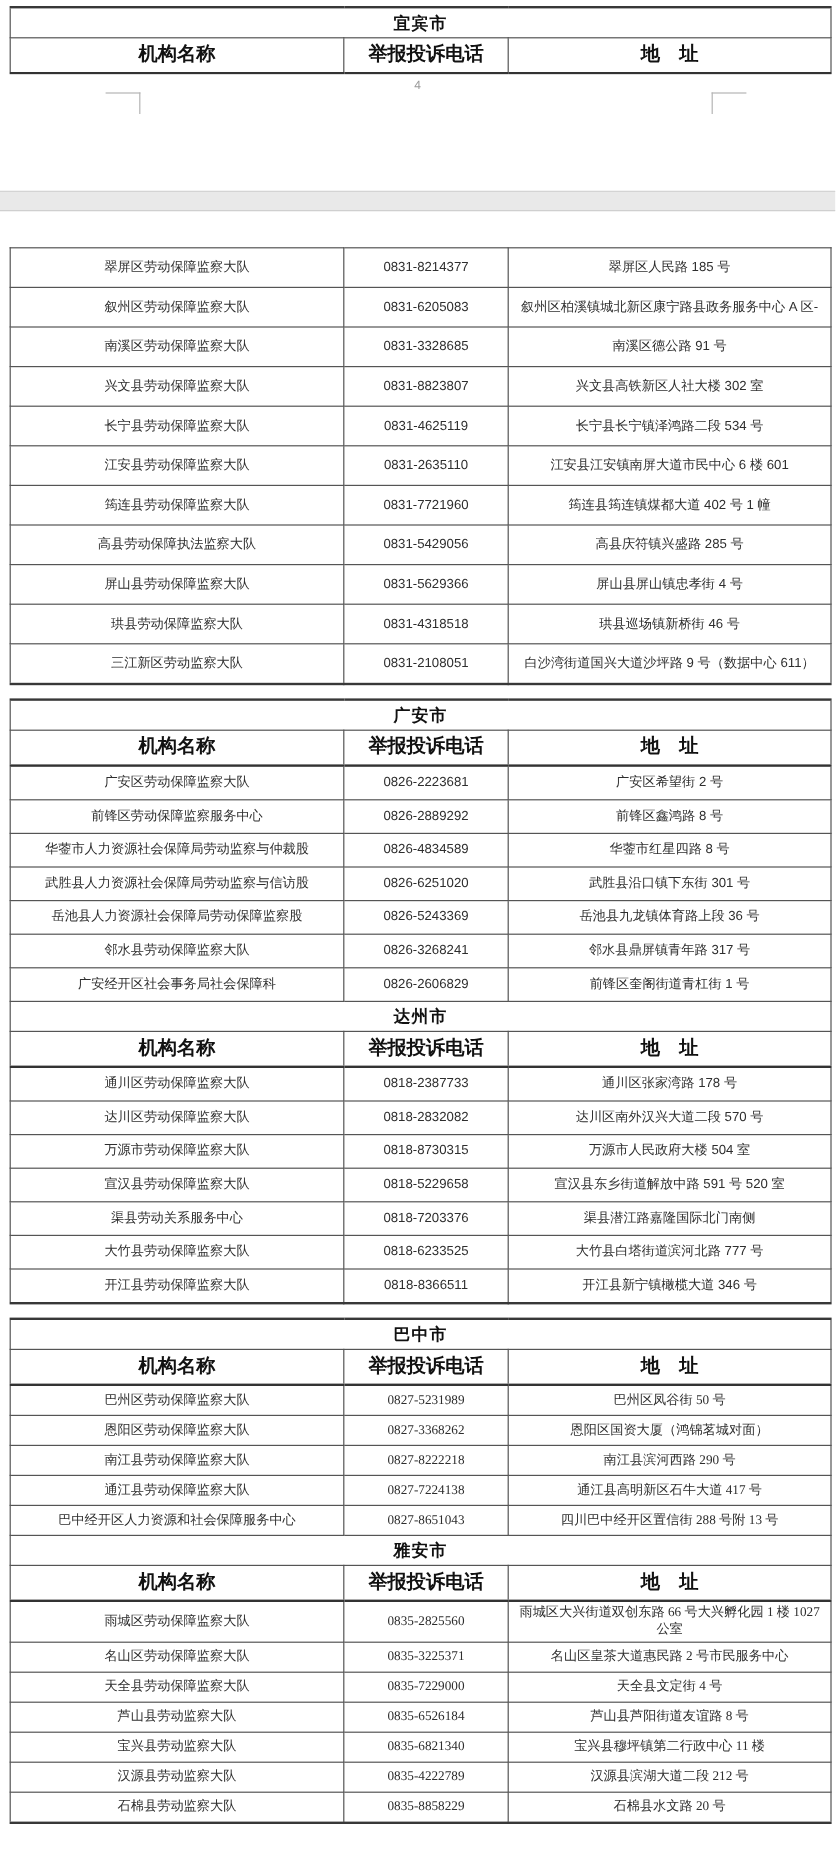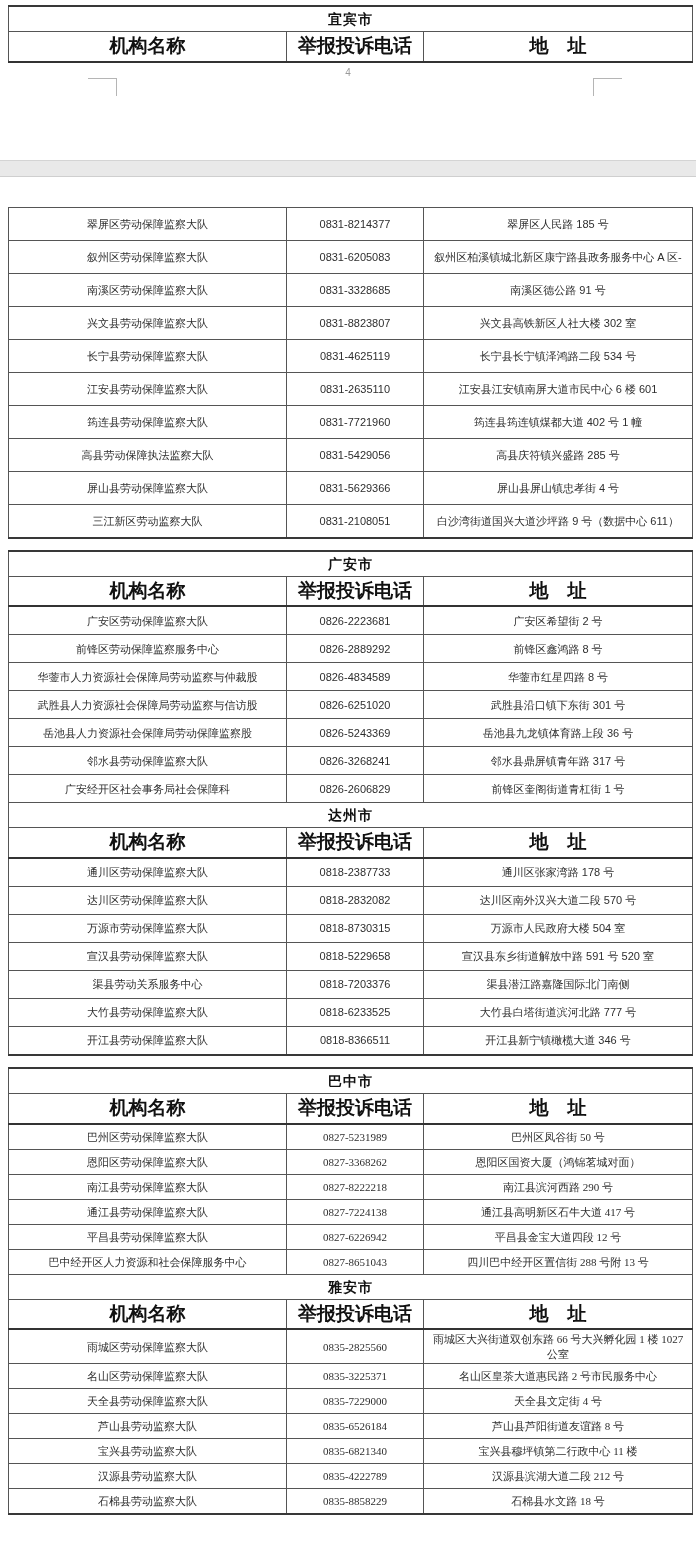--- a/index.html
+++ b/index.html
@@ -8,21 +8,21 @@
 
   table.tbl{border-collapse:collapse;width:100%;table-layout:fixed;
             border-top:2px solid #383838;border-bottom:2px solid #383838;}
   table.tbl.fragment{border-bottom:none;}
   table.tbl.cont{border-top:1.5px solid #383838;margin-top:28px;}
   .c1{width:278px;} .c2{width:137px;} .c3{width:269px;}
 
   td,th{border:1px solid #555;text-align:center;vertical-align:middle;
         font-size:11px;line-height:1.3;padding:2px 3px;word-break:break-all;}
   .city-cell{font-size:14px;font-weight:bold;height:20px;letter-spacing:1px;color:#111;}
-  .head-row th{font-size:19px;font-weight:bold;height:24px;color:#111;
+  .head-row th{font-size:16px;font-weight:bold;height:24px;color:#111;
                border-bottom:2px solid #333;}
   tbody.rows-lg td{height:28px;}
   tbody.rows-md td{height:23px;margin-top:40px;}
   tbody.rows-sm td{height:20px;font-family:Liberation Serif, serif;}
 
   
   .pagebreak{position:relative;height:116px;margin:0 -8px;background:#fff;}
   .pgnum{position:absolute;top:4px;left:0;width:100%;text-align:center;
          color:#9a9a9a;font-size:10px;}
   .crop{position:absolute;top:15px;width:28px;height:17px;}
@@ -108,20 +108,25 @@
           <td>高县劳动保障执法监察大队</td>
           <td>0831-5429056</td>
           <td>高县庆符镇兴盛路 285 号</td>
         </tr>
         <tr>
           <td>屏山县劳动保障监察大队</td>
           <td>0831-5629366</td>
           <td>屏山县屏山镇忠孝街 4 号</td>
         </tr>
         <tr>
+          <td>珙县劳动保障监察大队</td>
+          <td>0831-4318518</td>
+          <td>珙县巡场镇新桥街 46 号</td>
+        </tr>
+        <tr>
           <td>三江新区劳动监察大队</td>
           <td>0831-2108051</td>
           <td>白沙湾街道国兴大道沙坪路 9 号（数据中心 611）</td>
         </tr>
       </tbody>
   </table>
 
   <div class="tbl-gap"></div>
 
   <table class="tbl">
@@ -259,25 +264,20 @@
           <td>南江县劳动保障监察大队</td>
           <td>0827-8222218</td>
           <td>南江县滨河西路 290 号</td>
         </tr>
         <tr>
           <td>通江县劳动保障监察大队</td>
           <td>0827-7224138</td>
           <td>通江县高明新区石牛大道 417 号</td>
         </tr>
         <tr>
-          <td>平昌县劳动保障监察大队</td>
-          <td>0827-6226942</td>
-          <td>平昌县金宝大道四段 12 号</td>
-        </tr>
-        <tr>
           <td>巴中经开区人力资源和社会保障服务中心</td>
           <td>0827-8651043</td>
           <td>四川巴中经开区置信街 288 号附 13 号</td>
         </tr>
       </tbody>
     <tbody>
       <tr>
         <td colspan="3" class="city-cell">雅安市</td>
       </tr>
       <tr class="head-row">
@@ -313,18 +313,18 @@
           <td>宝兴县穆坪镇第二行政中心 11 楼</td>
         </tr>
         <tr>
           <td>汉源县劳动监察大队</td>
           <td>0835-4222789</td>
           <td>汉源县滨湖大道二段 212 号</td>
         </tr>
         <tr>
           <td>石棉县劳动监察大队</td>
           <td>0835-8858229</td>
-          <td>石棉县水文路 18 号</td>
+          <td>石棉县水文路 20 号</td>
         </tr>
       </tbody>
   </table>
 
 </div>
 
 </body></html>

